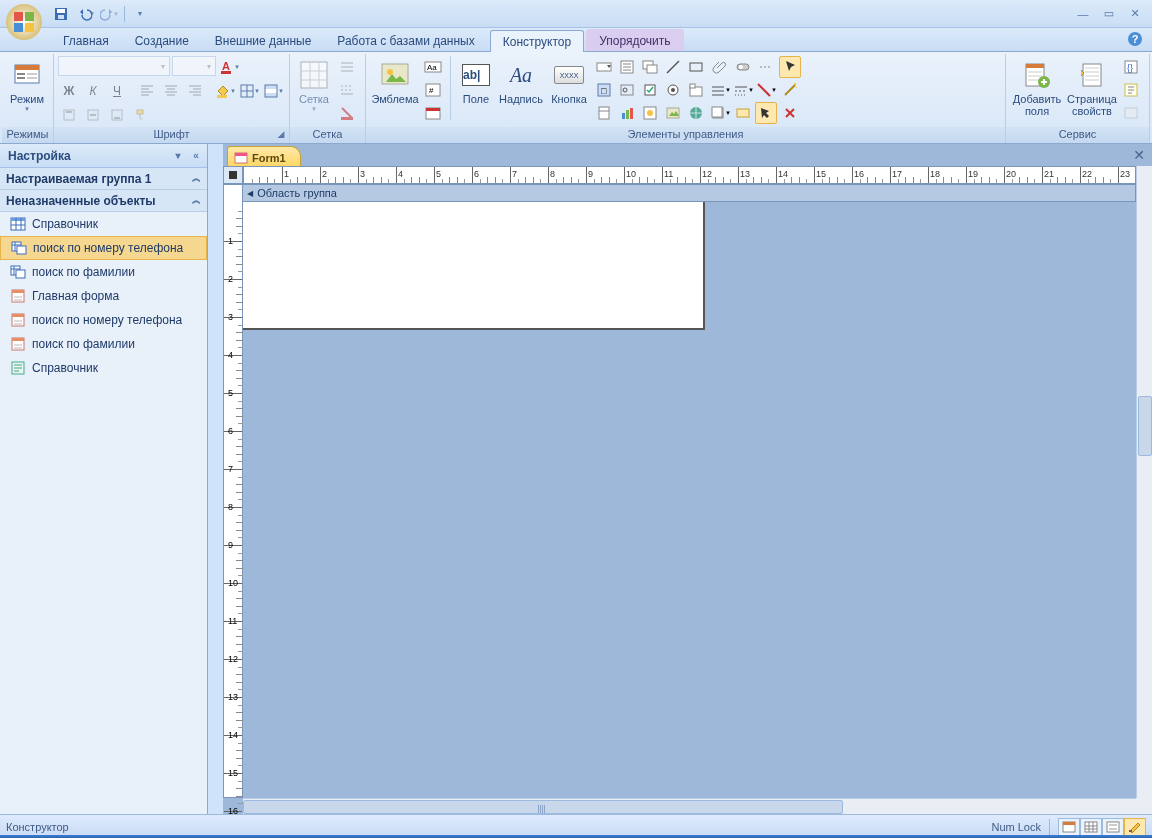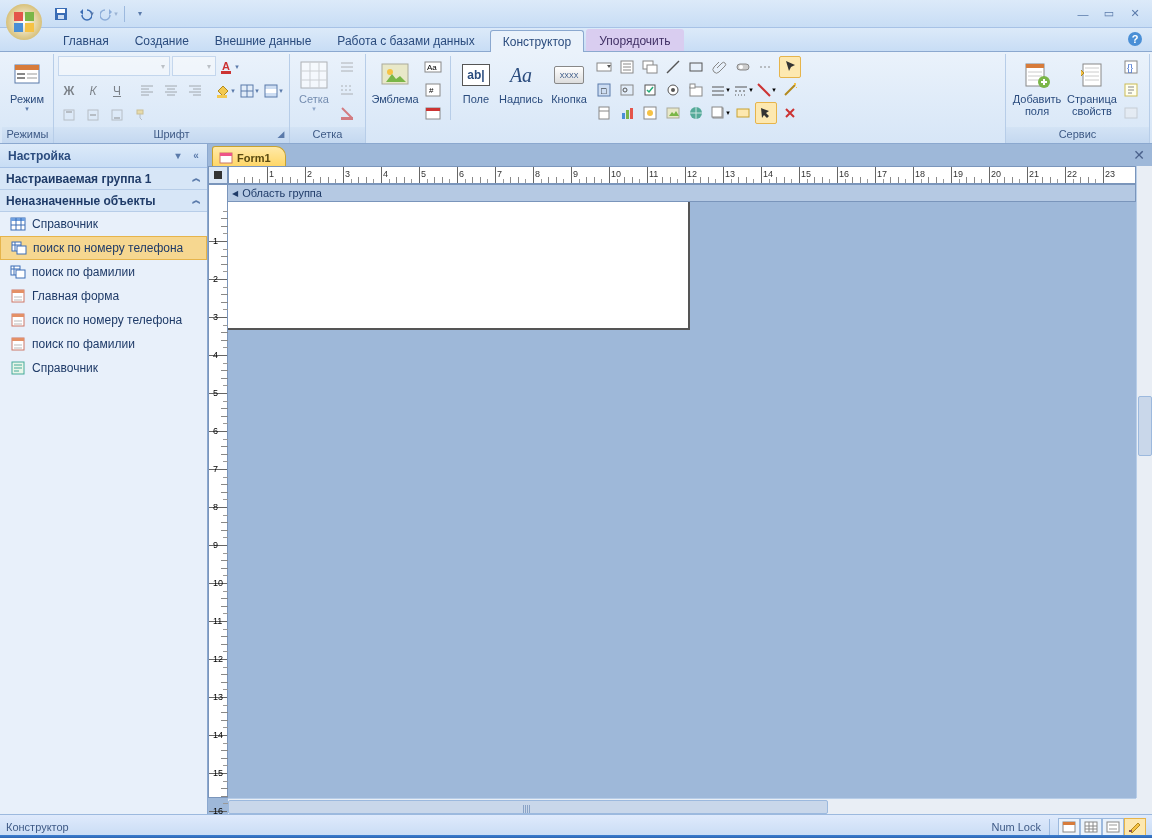--- a/index.html
+++ b/index.html
@@ -37,21 +37,21 @@
   .big-btn .lbl { line-height: 12px; }
   .big-btn .dd { font-size: 7px; color: #5a7aaa; }
   .small-row { display:flex; gap:1px;}
   .small-btn { width:22px; height:22px; display:flex;align-items:center;justify-content:center; border:1px solid transparent; border-radius:2px;}
   .font-box { width:112px; height:20px; border:1px solid #9cb9de; background:#fdfdfd; font-size:11px; padding:2px 4px; color:#888; display:flex;align-items:center;justify-content:space-between;}
   .disabled { opacity: 0.45; pointer-events: none; }
   .half-disabled{ opacity:0.6;}
   .col { display:flex; flex-direction:column; gap:1px;}
 
   
-  .workspace { position: absolute; top: 144px; bottom: 24px; left: 0; right: 0; display: flex; }
+  .workspace { position: absolute; top: 144px; bottom: 24px; left: 0; right: 0; display: flex; gap: 15px; }
 
   
   .navpane { width: 208px; background: #e8f0fa; border-right: 1px solid #8ba8cf; display: flex; flex-direction: column; font-size: 12px; }
   .nav-head { height: 24px; background: linear-gradient(#dceaf9,#c8ddf5); border-bottom:1px solid #a7c2e6; display:flex;align-items:center; padding-left:8px; color:#2b4c7e; font-weight:bold; justify-content:space-between;}
   .nav-head .ctl { display:flex; gap:0; margin-right:2px;}
   .nav-head .ctl span{ width:18px;height:18px;display:flex;align-items:center;justify-content:center;font-size:10px;color:#5a7aaa;}
   .nav-group { height: 22px; background:#d7e6f7; border-bottom:1px solid #b7cde8; display:flex;align-items:center;justify-content:space-between; padding:0 6px; color:#1f3b68; font-weight:bold;}
   .nav-group .chev{font-size:9px;color:#5a7aaa;}
   .nav-item { height: 24px; display:flex;align-items:center; gap:6px; padding-left:10px; color:#1f3b68;}
   .nav-item.selected{ background:#f6d790; border:1px solid #e6b44b;}
@@ -363,21 +363,21 @@
         <div class="small-btn">
             <svg width="18" height="16">
               <rect x="2" y="3" width="14" height="11" fill="#fff" stroke="#888"></rect>
               <rect x="2" y="3" width="14" height="3" fill="#c33"></rect>
             </svg>
           </div>
       </div>
       <div style="width:1px;height:64px;background:#b7cde8;margin:0 4px"></div>
       <div class="big-btn" style="width:38px">
         <div class="ico">
-            <div style="width:28px;height:22px;border:1px solid #555;background:#fff;font-size:12px;font-weight:bold;display:flex;align-items:center;justify-content:center">
+            <div style="width:28px;height:22px;border:1px solid #555;background:#fff;font-size:12px;font-weight:bold;display:flex;align-items:center;">
               <span>ab|</span>
             </div>
           </div>
         <div class="lbl">Поле</div>
       </div>
       <div class="big-btn" style="width:48px">
         <div class="ico">
             <span style="font-size:20px;font-style:italic;font-family:Georgia">Aa</span>
           </div>
         <div class="lbl">Надпись</div>
@@ -561,20 +561,21 @@
               <path d="M12 2l1 1 1-1-1-1zM14 5l1 1" stroke="#f6c244"></path>
             </svg>
           </div>
         <div class="small-btn">
             <svg width="16" height="16">
               <path d="M4 4l8 8M12 4l-8 8" stroke="#c33" stroke-width="2"></path>
             </svg>
           </div>
       </div>
     </div>
+    <div class="group-label">Элементы управления</div>
   </div>
 
   <div class="group" style="width:144px">
     <div class="group-body">
       <div class="big-btn" style="width:54px">
         <div class="ico">
             <svg width="30" height="30">
               <rect x="4" y="4" width="18" height="22" fill="#fff" stroke="#888"></rect>
               <rect x="4" y="4" width="18" height="4" fill="#d77b3a"></rect>
               <path d="M6 12h14M6 16h14M6 20h14" stroke="#ccc"></path>

